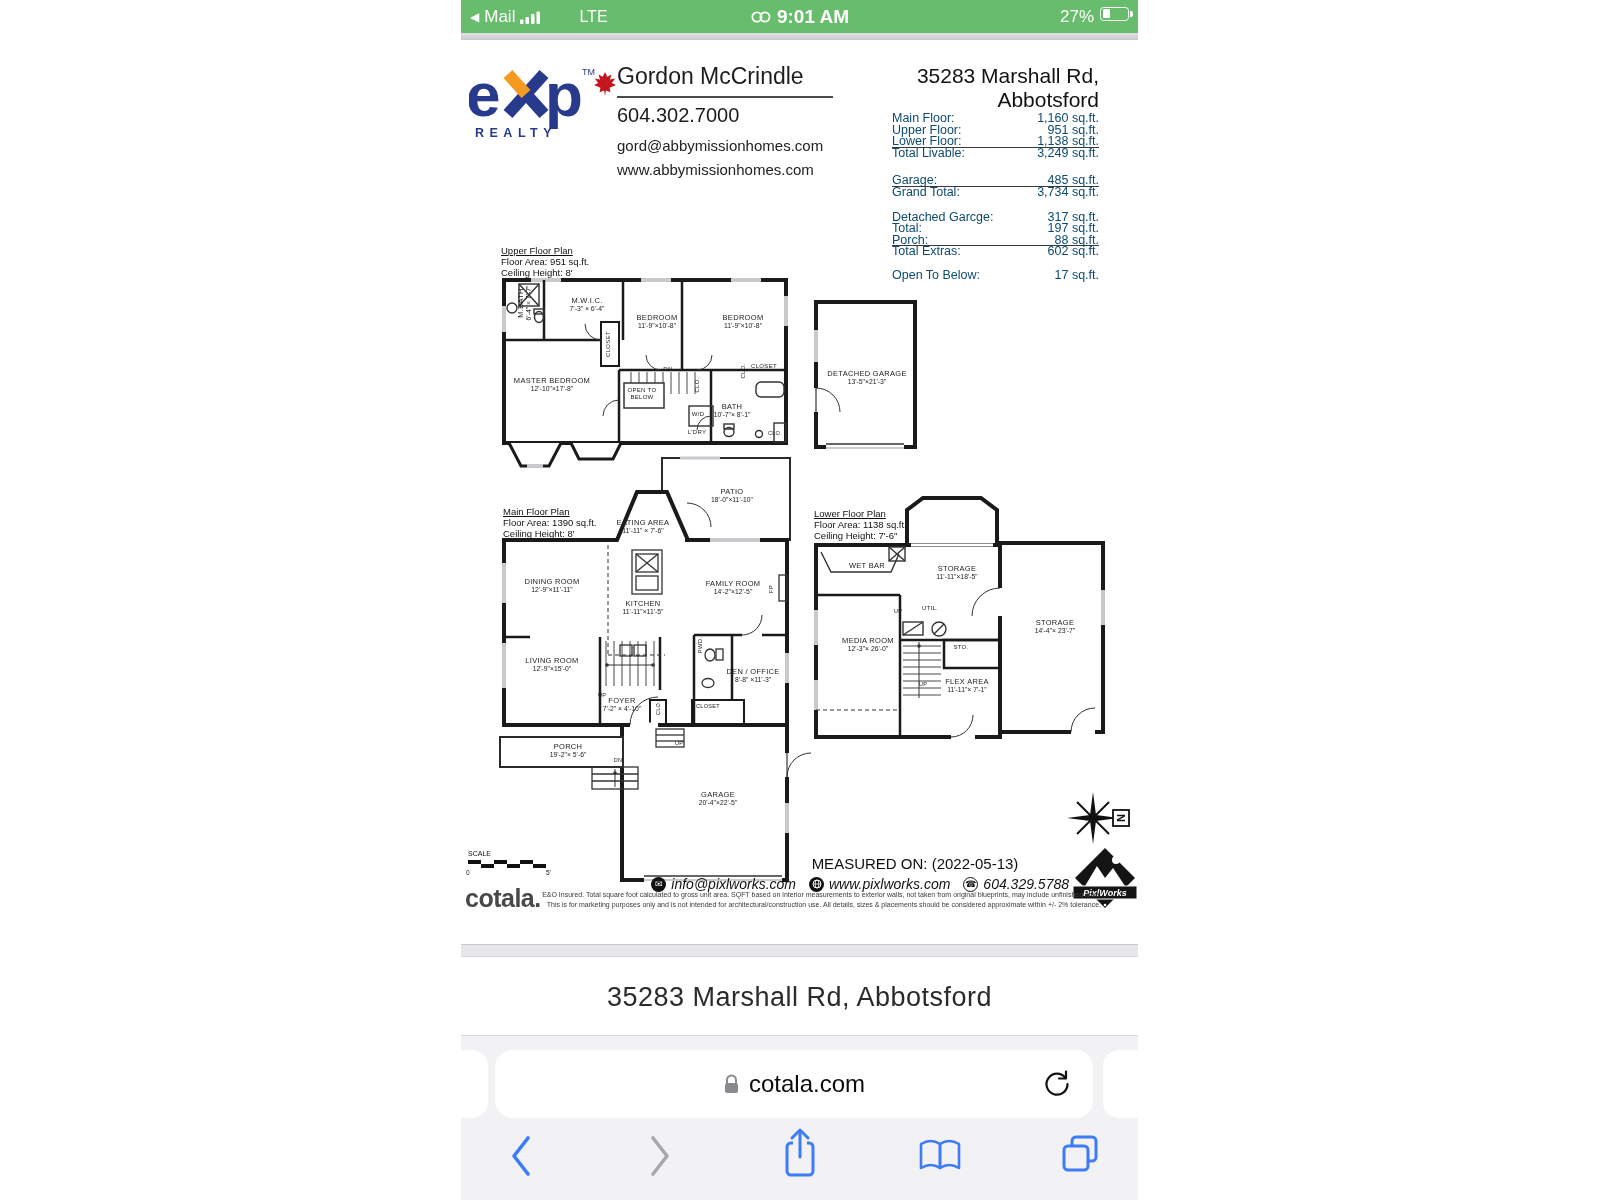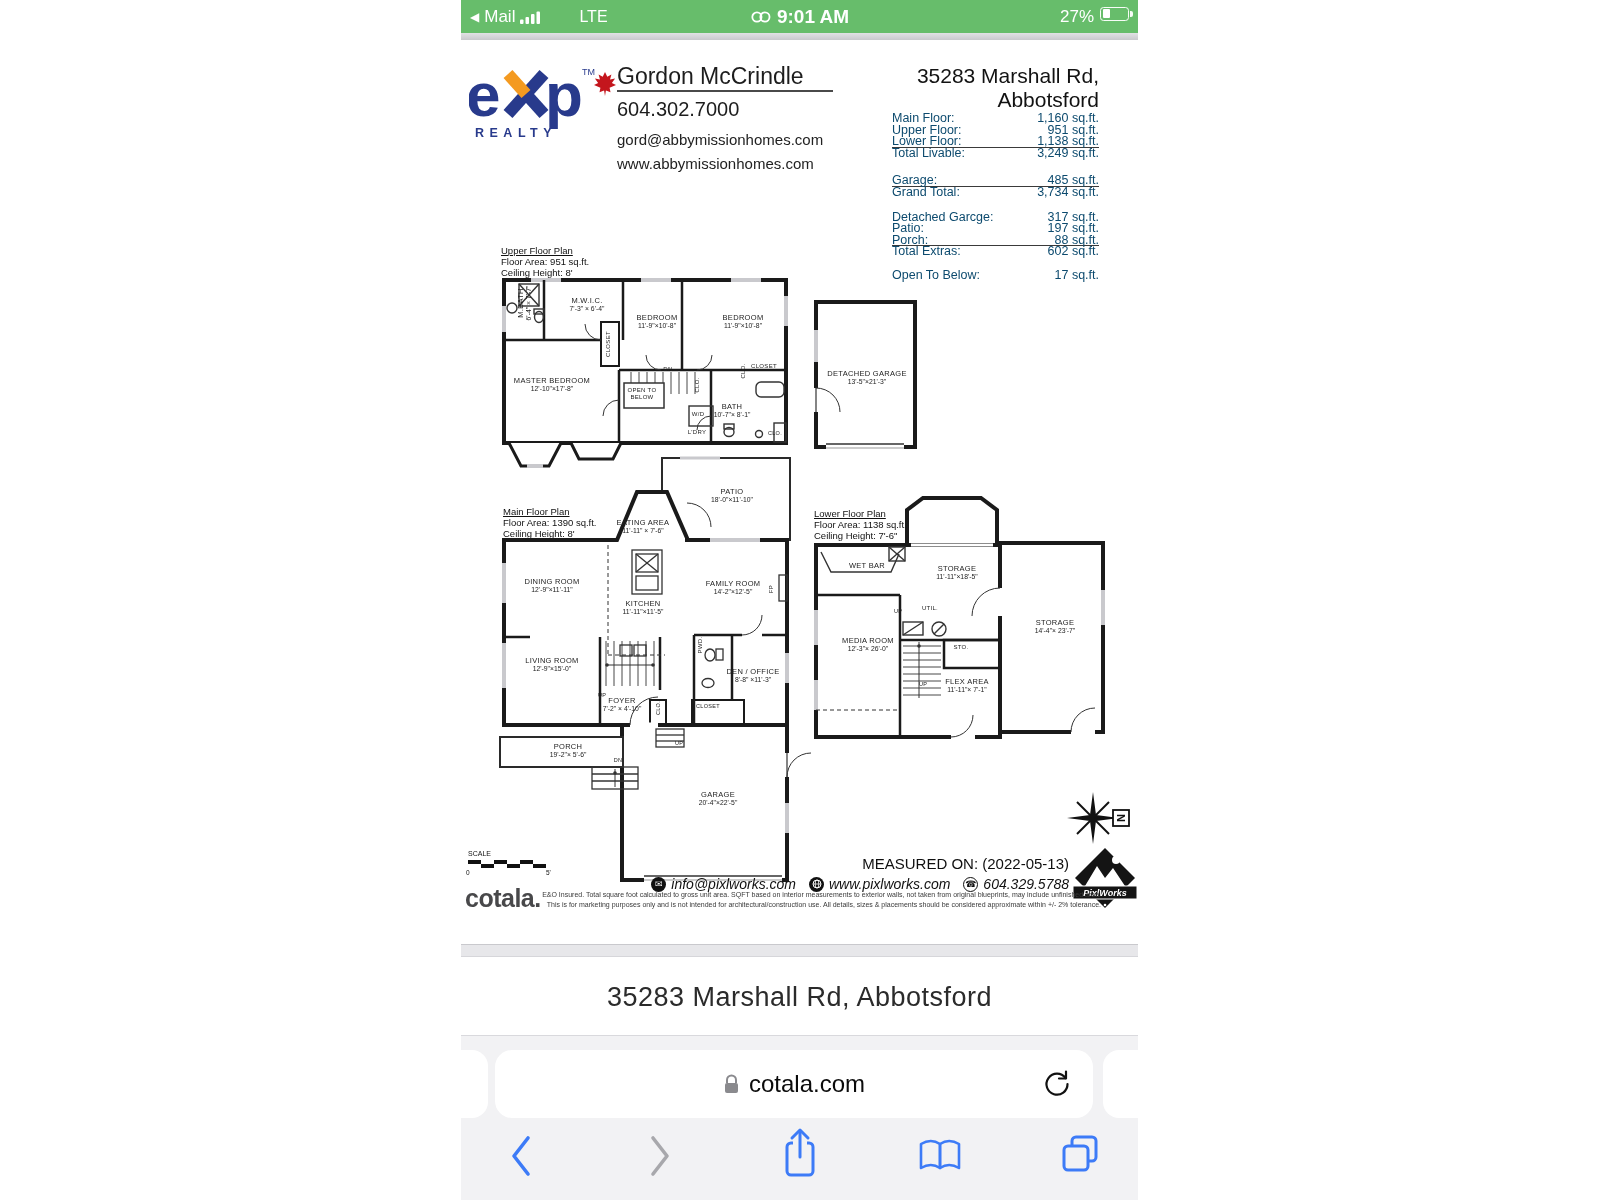--- a/index.html
+++ b/index.html
@@ -24,21 +24,21 @@
   .batt-fill { position:absolute; left:1.5px; top:1.5px; bottom:1.5px; width:26%; background:#fff; border-radius:1px; }
   .batt-nub { position:absolute; right:-4.5px; top:3.5px; width:2.5px; height:6px; background:rgba(255,255,255,.95); border-radius:0 2px 2px 0; }
 
   .edge-strip { position:absolute; left:0; top:33px; width:677px; height:7px;
                 background:linear-gradient(#e2e2e5,#c9c9cd); }
 
   
   .sheet { position:absolute; left:0; top:40px; width:677px; height:904px; background:#fff; }
   .abs { position:absolute; }
 
-  .agent-name { font-size:23px; color:#1d1d1d; display:inline-block; border-bottom:2px solid #4a4a4a; padding-bottom:0; width:216px; }
+  .agent-name { font-size:23px; color:#1d1d1d; display:inline-block; border-bottom:2px solid #4a4a4a; padding-bottom:6px; width:216px; }
   .agent-phone { font-size:20px; color:#1d1d1d; margin-top:6px; }
   .agent-mail  { font-size:15px; color:#222; margin-top:10px; }
   .agent-site  { font-size:15px; color:#222; margin-top:7px; }
 
   .addr { left:320px; top:64px; width:318px; text-align:right; font-size:21px; line-height:24px; color:#121212; }
 
   .area-table { left:431px; top:113px; width:207px; font-size:12.5px; color:#0c4a6e; }
   .arow { display:flex; justify-content:space-between; line-height:11.6px; height:11.6px; }
   .arow.u { border-bottom:1.4px solid #3a3a3a; }
   .ag1 { margin-top:16px; } .ag2 { margin-top:13px; } .ag3 { margin-top:12px; }
@@ -48,21 +48,21 @@
 
   .rl { position:absolute; transform:translateX(-50%); text-align:center; color:#222; white-space:nowrap; z-index:5; }
   .rl .rn { display:block; font-size:7.5px; letter-spacing:.3px; }
   .rl .rd { display:block; font-size:6.8px; }
   .rl.v  { transform:translate(-50%,-50%) rotate(-90deg); }
   .rl.s6 .rn { font-size:6px; }
   .rl.s55 .rn { font-size:5.5px; }
   .rl.wrap { white-space:normal; width:40px; }
   .rl.wrap .rn { font-size:6px; line-height:7px; }
 
-  .measured { left:300px; top:855px; width:308px; text-align:right; font-size:15px; color:#0f0f0f; }
+  .measured { left:300px; top:855px; width:308px; text-align:center; font-size:15px; color:#0f0f0f; }
   .contact  { left:220px; top:876px; width:388px; display:flex; justify-content:flex-end; align-items:center;
               font-size:14px; font-style:italic; color:#111; }
   .cicon { display:inline-flex; width:15px; height:15px; border-radius:50%; background:#111; color:#fff;
            font-size:9px; font-style:normal; align-items:center; justify-content:center; margin:0 5px 0 13px; flex:none; }
   .cicon.outline { background:#fff; color:#111; border:1.3px solid #111; }
   .cotala { left:4px; top:884px; font-size:25px; font-weight:bold; color:#48484a; letter-spacing:-.5px; }
   .disc { left:76px; top:890px; width:564px; font-size:7px; color:#3a3a3a; line-height:9.6px; text-align:right; }
 
   .sheet-edge { position:absolute; left:0; top:944px; width:677px; height:13px; background:#e7e7ea;
                 border-top:1px solid #c9c9cd; border-bottom:1px solid #d6d6da; }
@@ -166,21 +166,21 @@
         </div>
     <div class="arow">
           <span>Grand Total:</span>
           <span>3,734 sq.ft.</span>
         </div>
     <div class="arow ag2">
           <span>Detached Garcge:</span>
           <span>317 sq.ft.</span>
         </div>
     <div class="arow">
-          <span>Patio:</span>
+          <span>Total:</span>
           <span>197 sq.ft.</span>
         </div>
     <div class="arow u">
           <span>Porch:</span>
           <span>88 sq.ft.</span>
         </div>
     <div class="arow">
           <span>Total Extras:</span>
           <span>602 sq.ft.</span>
         </div>

